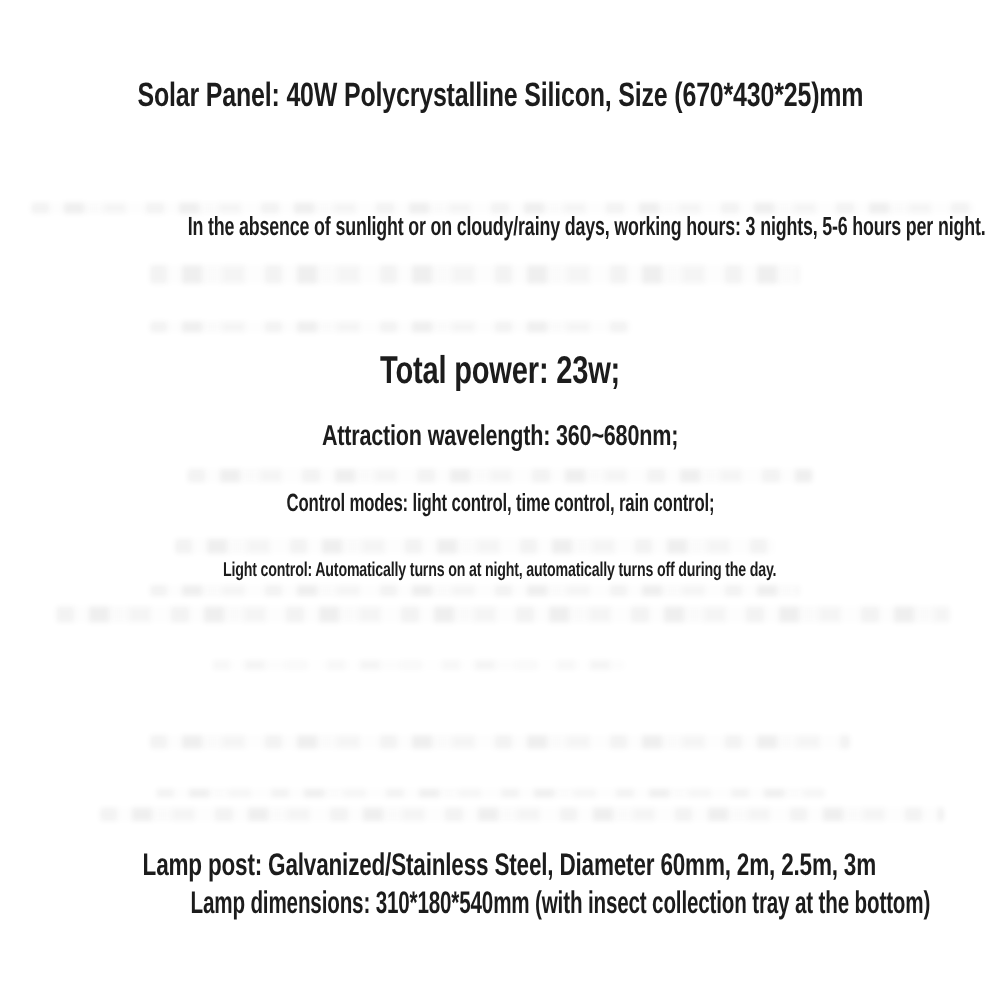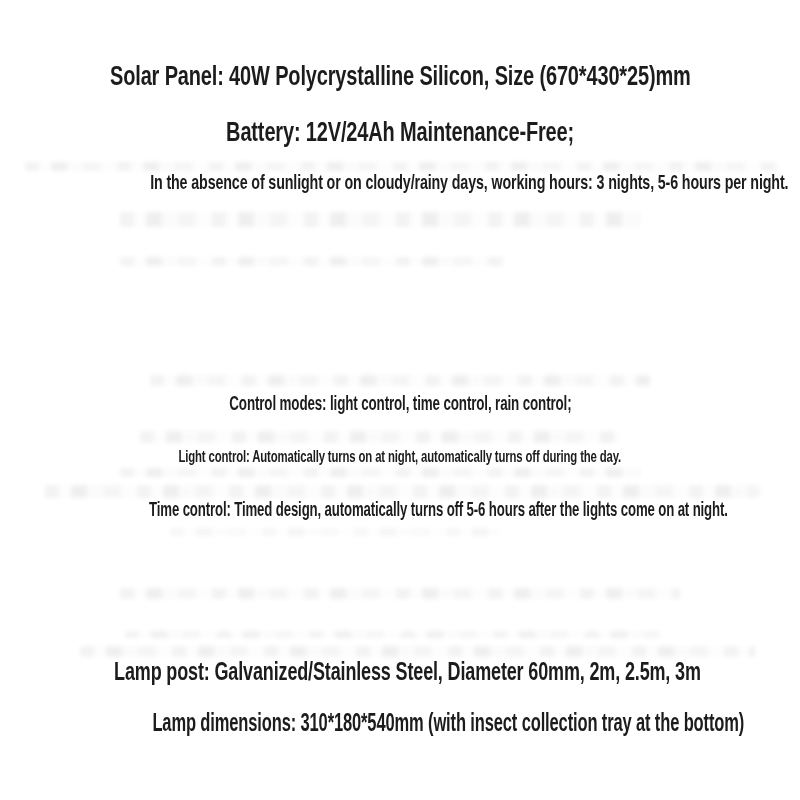--- a/index.html
+++ b/index.html
@@ -24,21 +24,21 @@
   .l2 {top:118px} .l2 span{font-size:27px;transform:scaleX(.74)}
   .l3 {top:171px} .l3 span{font-size:21px;transform:scaleX(.68)}
   .l4 {top:231px} .l4 span{font-size:16px;transform:scaleX(.75)}
   .l5 {top:280px} .l5 span{font-size:31px;transform:scaleX(.75)}
   .l6 {top:336px} .l6 span{font-size:23px;transform:scaleX(.75)}
   .l7 {top:393px} .l7 span{font-size:20px;transform:scaleX(.67)}
   .l8 {top:449px} .l8 span{font-size:16px;transform:scaleX(.71)}
   .l9 {top:499px} .l9 span{font-size:20px;transform:scaleX(.66)}
   .l10{top:555px} .l10 span{font-size:18px;transform:scaleX(.72)}
   .l11{top:609px} .l11 span{font-size:17px;transform:scaleX(.75)}
-  .l12{top:658px} .l12 span{font-size:25px;transform:scaleX(.72)}
+  .l12{top:679px} .l12 span{font-size:25px;transform:scaleX(.72)}
   .l13{top:709px} .l13 span{font-size:25px;transform:scaleX(.66)}
   .l14{top:761px} .l14 span{font-size:14px;transform:scaleX(.82)}
   .l15{top:810px} .l15 span{font-size:14px;transform:scaleX(.82)}
 
   
   .ghost{
     position:absolute;
     border-radius:2px;
     background:
       repeating-linear-gradient(90deg,
@@ -74,22 +74,22 @@
   <div class="ghost g4"></div>
   <div class="ghost g5"></div>
   <div class="ghost g6"></div>
   <div class="ghost g7"></div>
   <div class="ghost g8"></div>
   <div class="ghost g9"></div>
   <div class="ghost g10"></div>
   <div class="ghost g11"></div>
 
   <div class="ln l1"><span>Solar Panel: 40W Polycrystalline Silicon, Size (670*430*25)mm</span></div>
-  <div class="ln l2"><span>Battery: 12V/24Ah Maintenance-Free;</span></div>
   <div class="ln l3"><span>In the absence of sunlight or on cloudy/rainy days, working hours: 3 nights, 5-6 hours per night.</span></div>
+  <div class="ln l5"><span>Total power: 23w;</span></div>
+  <div class="ln l6"><span>Attraction wavelength: 360~680nm;</span></div>
   <div class="ln l8"><span>Light control: Automatically turns on at night, automatically turns off during the day.</span></div>
   <div class="ln l7"><span>Control modes: light control, time control, rain control;</span></div>
-  <div class="ln l9"><span>Time control: Timed design, automatically turns off 5-6 hours after the lights come on at night.</span></div>
   <div class="ln l12"><span>Lamp post: Galvanized/Stainless Steel, Diameter 60mm, 2m, 2.5m, 3m</span></div>
   <div class="ln l13"><span>Lamp dimensions: 310*180*540mm (with insect collection tray at the bottom)</span></div>
   <div class="ln l15"><span>investigated</span></div>
 
 </div>
 
 </body></html>

